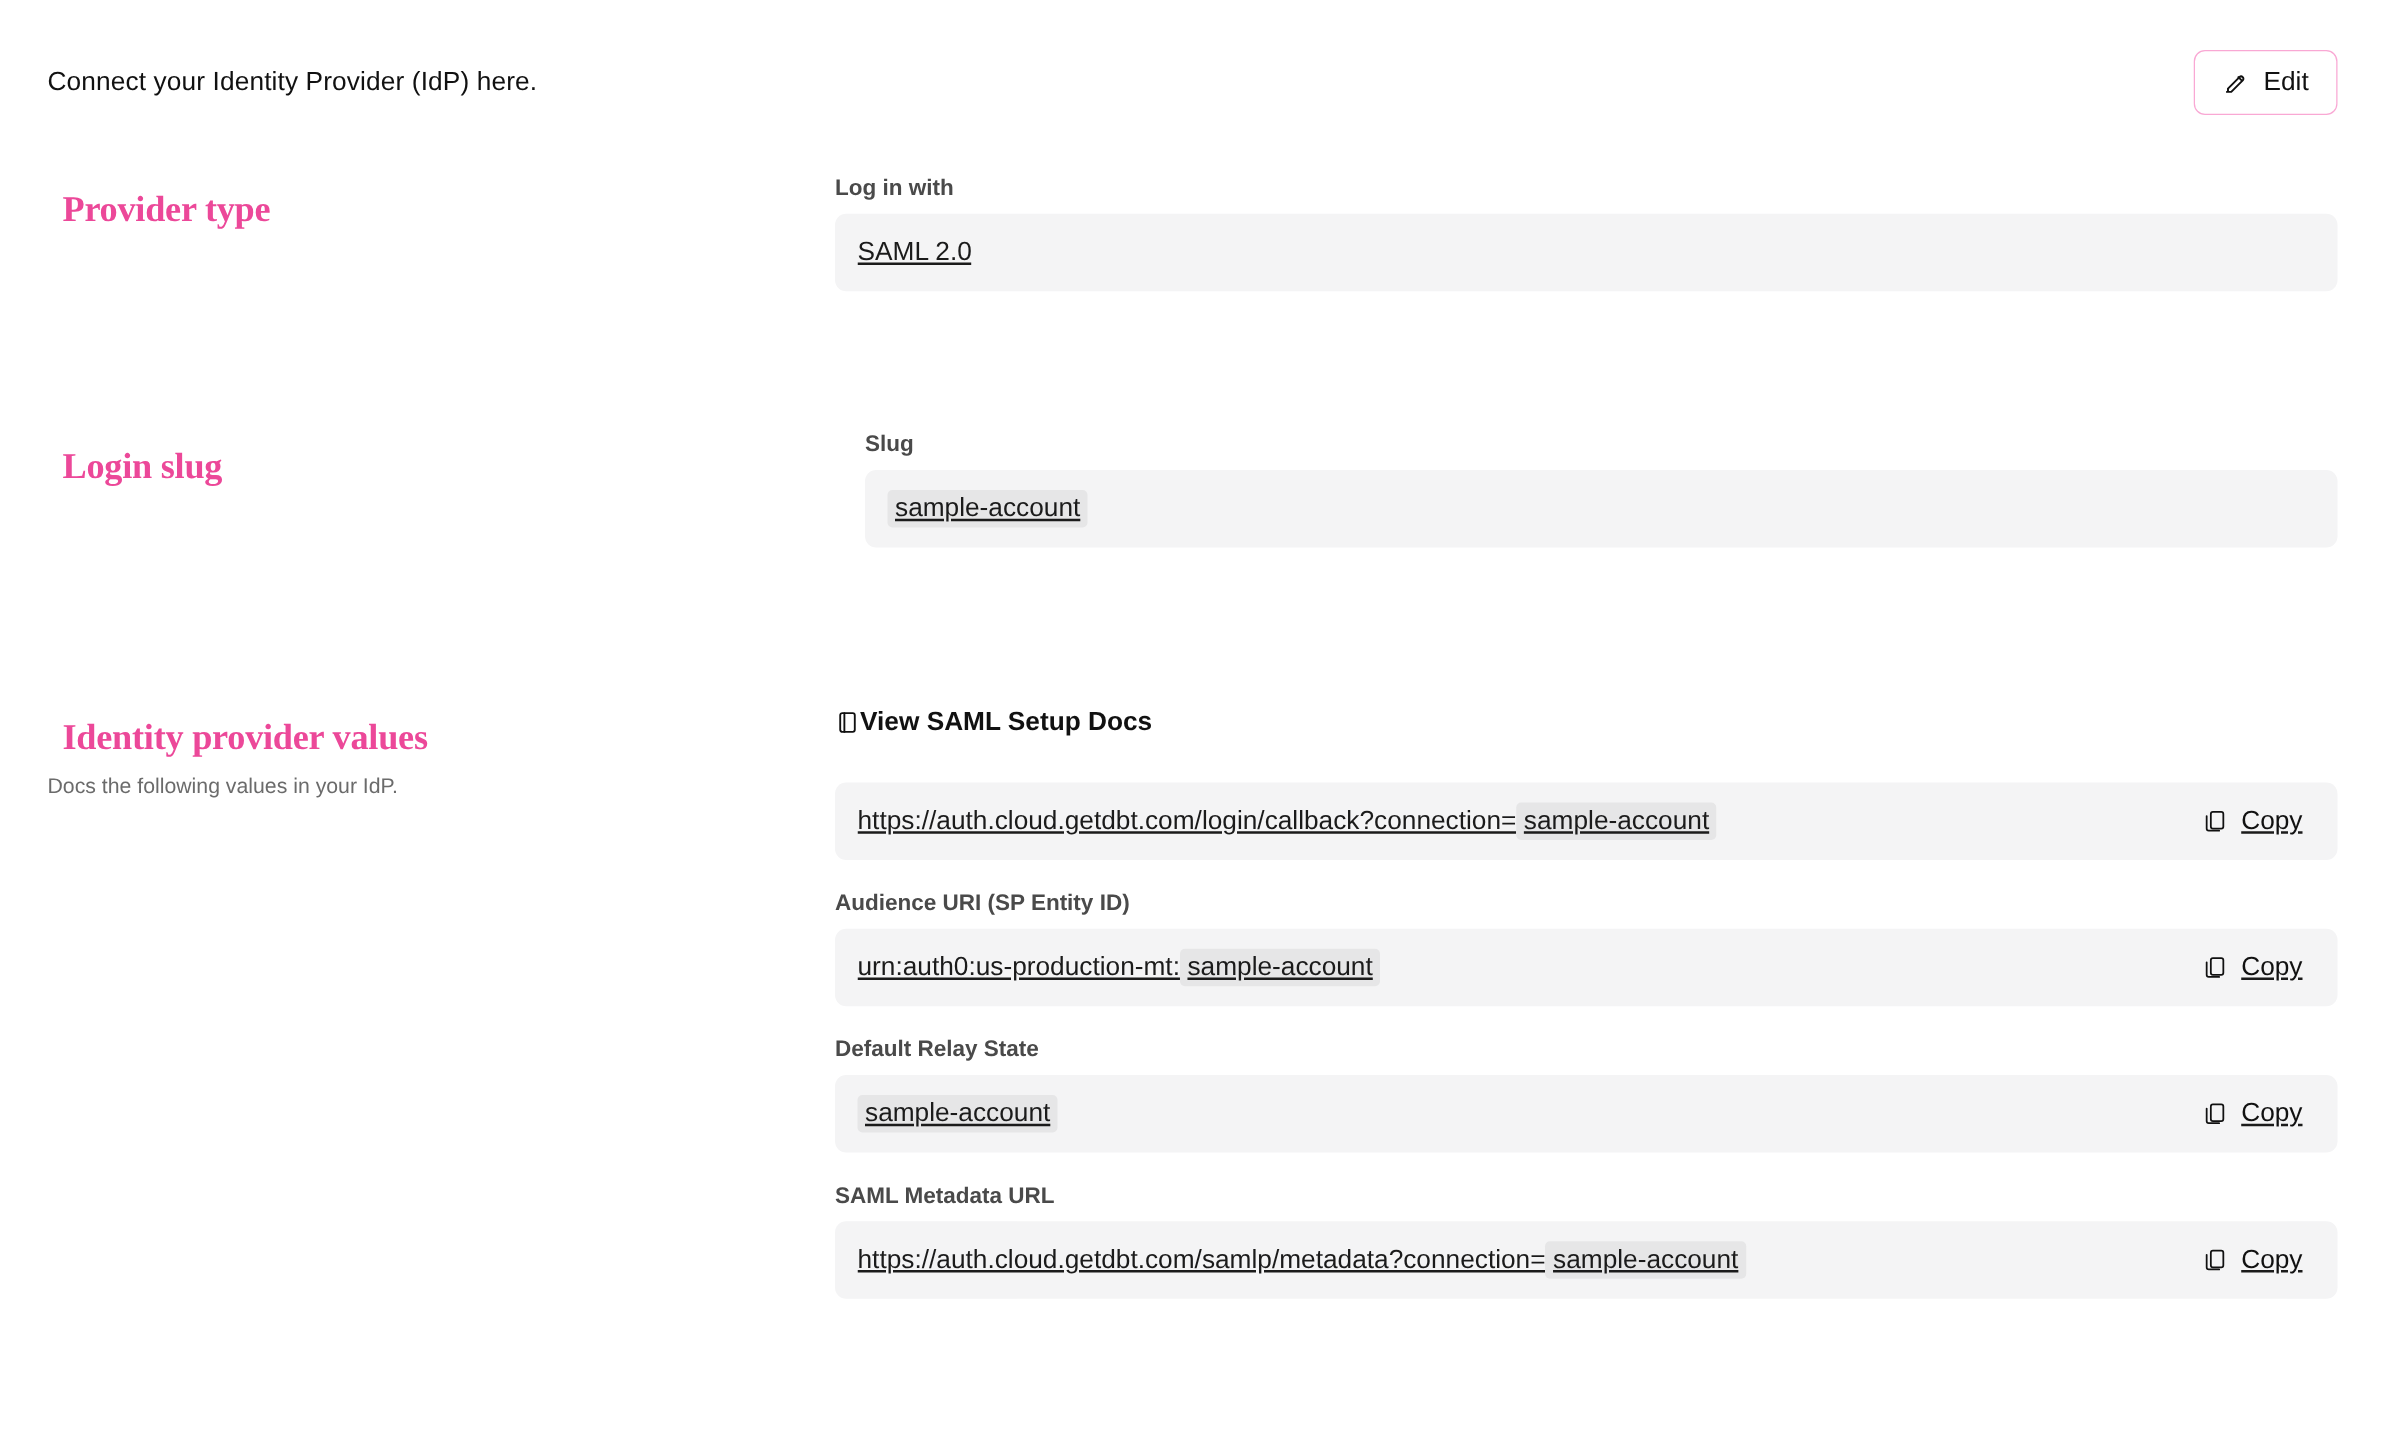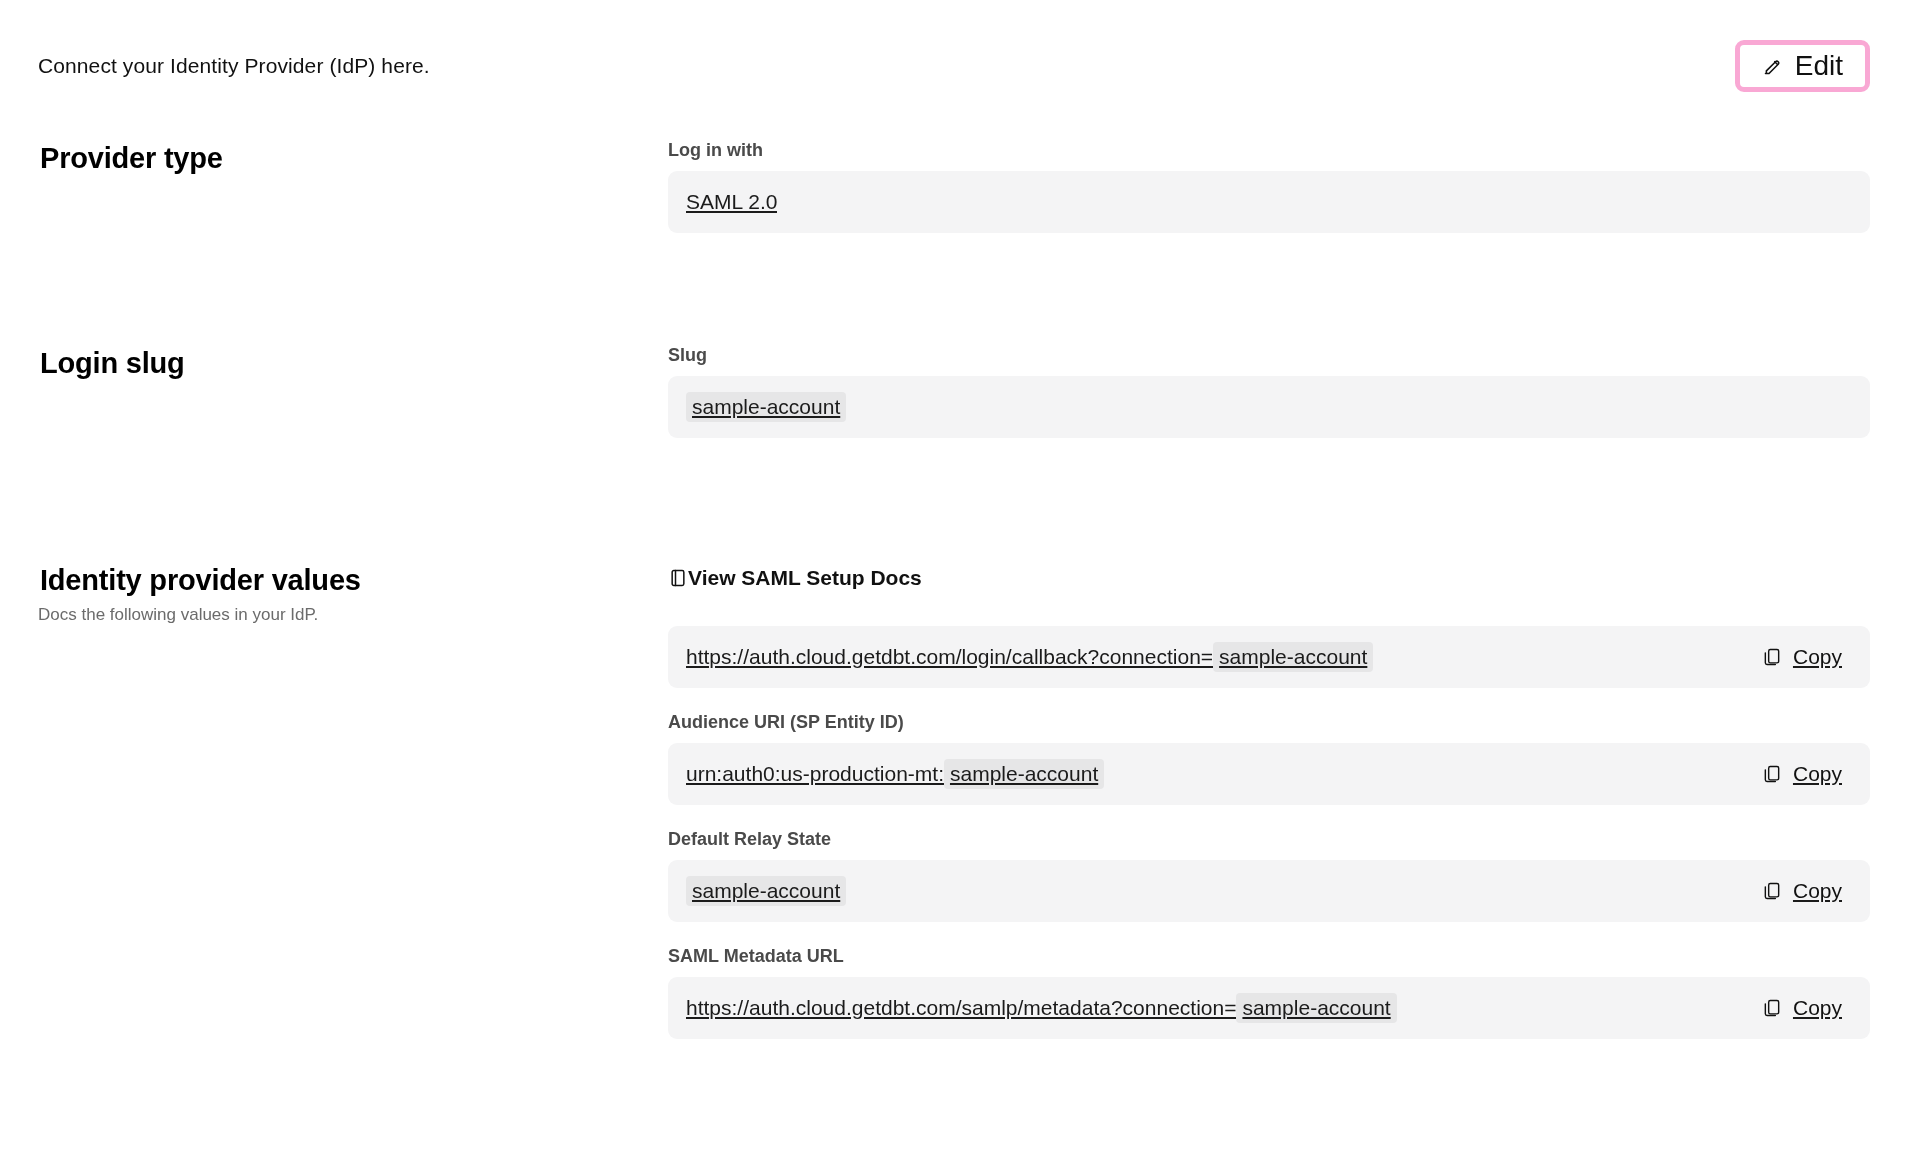--- a/index.html
+++ b/index.html
@@ -34,24 +34,24 @@
     font-size: 21px;
     color: #111111;
     letter-spacing: 0.1px;
   }
   .edit-button {
     display: inline-flex;
     align-items: center;
     gap: 12px;
     height: 52px;
     padding: 0 22px;
-    border: 5px solid #f9a8d4;
+    border: 1px solid #f9a8d4;
     border-radius: 9px;
     background: #ffffff;
-    font-size: 28px;
+    font-size: 21px;
     color: #111111;
     cursor: pointer;
   }
 
   
   .content {
     position: absolute;
     top: 96px;
     left: 0;
     right: 0;
@@ -67,23 +67,24 @@
     flex: 0 0 630px;
     padding-right: 30px;
   }
   .row-right {
     flex: 1 1 auto;
     min-width: 0;
   }
   .section-title {
     font-size: 29px;
     font-weight: 700;
-    color: #000000;
+    color: #ec4899;
     letter-spacing: -0.2px;
-    margin: 2px;
+    margin: 12px;
+    font-family: Liberation Serif, serif;
   }
   .section-sub {
     font-size: 17px;
     color: #6b6b6b;
     margin: 8px 0 0 0;
   }
   .field-label {
     font-size: 18px;
     font-weight: 700;
     color: #4a4a4a;
@@ -137,21 +138,21 @@
     cursor: pointer;
     margin-bottom: 36px;
     margin-top: 4px;
   }
 
   .field-block { margin-bottom: 24px; }
   .icon { display: inline-flex; align-items: center; justify-content: center; }
 
   
   #row-provider { padding-top: 44px; }
-  #row-slug { padding-top: 88px; }
+  #row-slug { padding-top: 88px; gap: 24px; }
   #row-idp { padding-top: 100px; justify-content: space-between; }
 </style>
 </head>
 <body>
 
 <div class="page">
 
   <div class="topbar">
     <div class="intro-text">Connect your Identity Provider (IdP) here.</div>
     <button class="edit-button">

